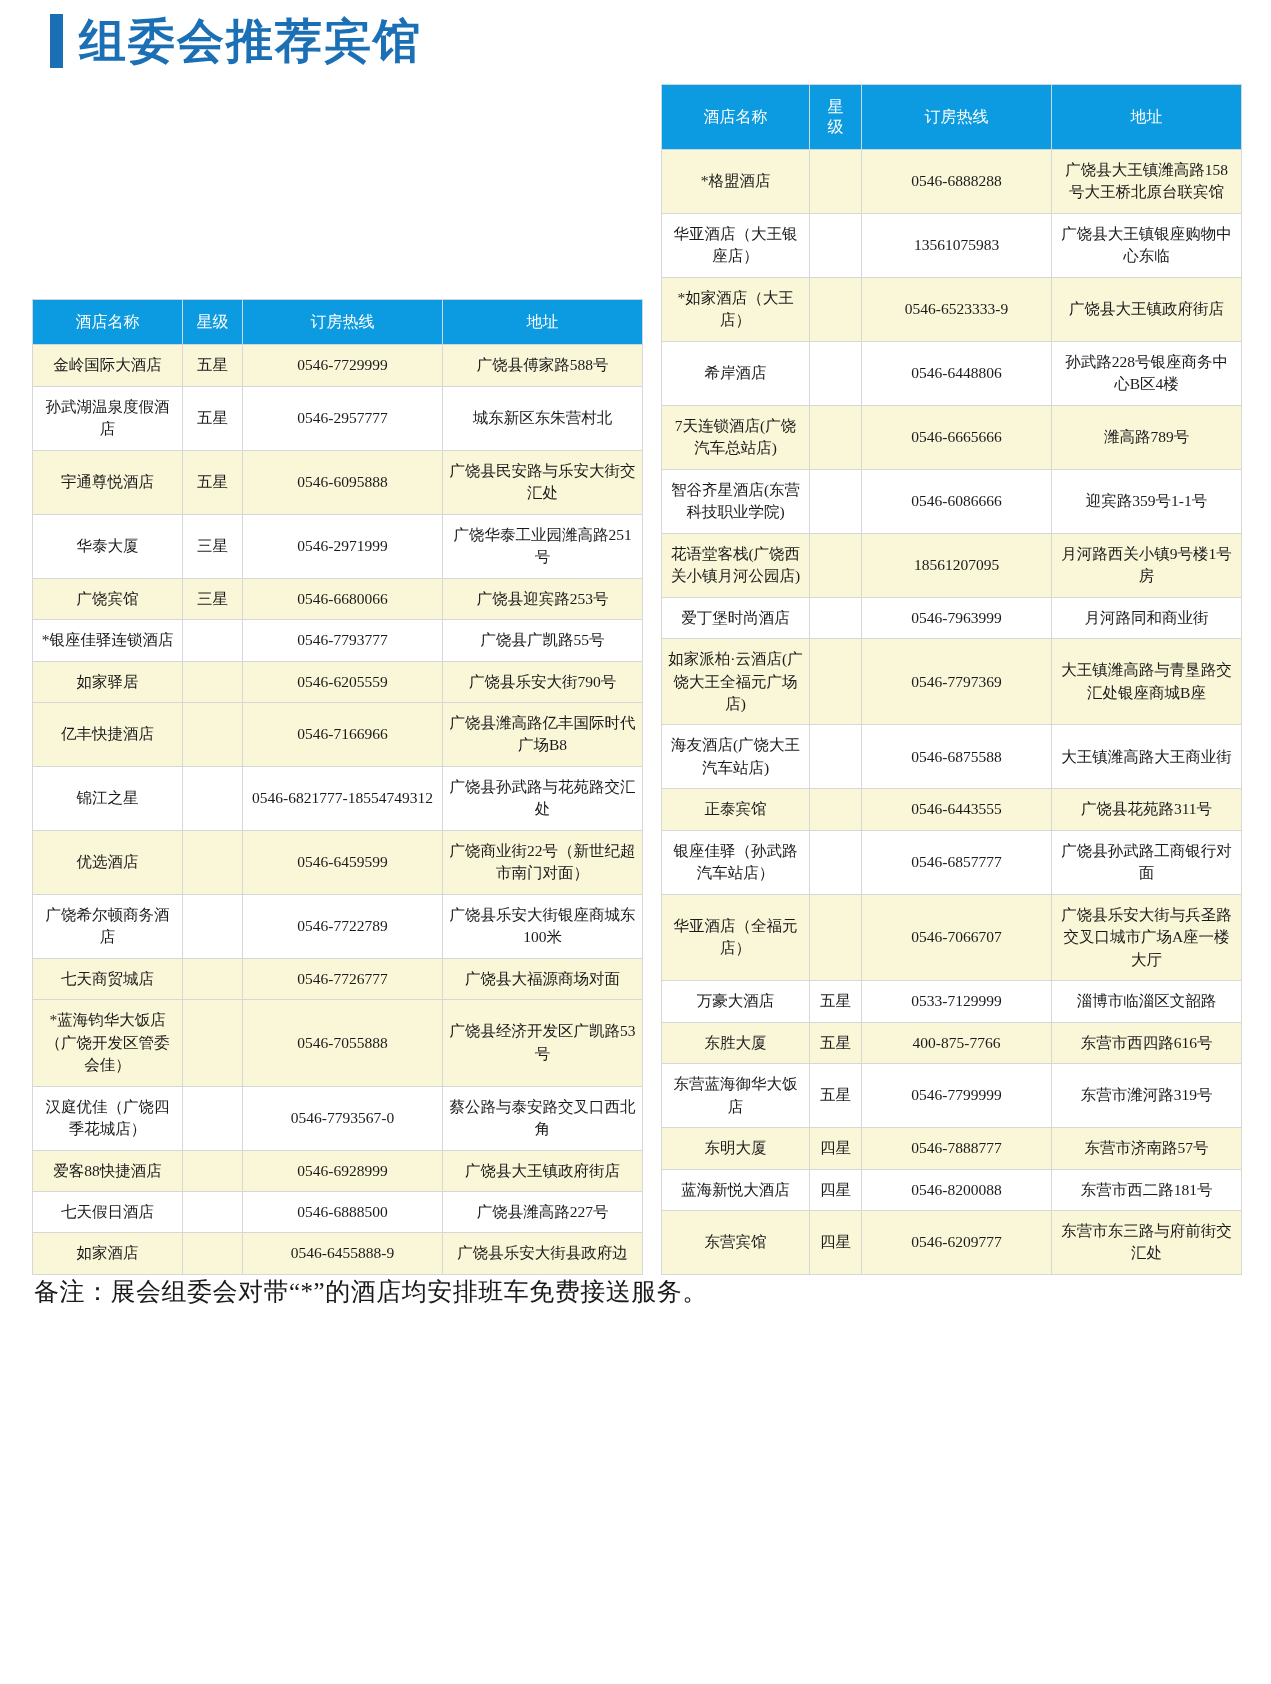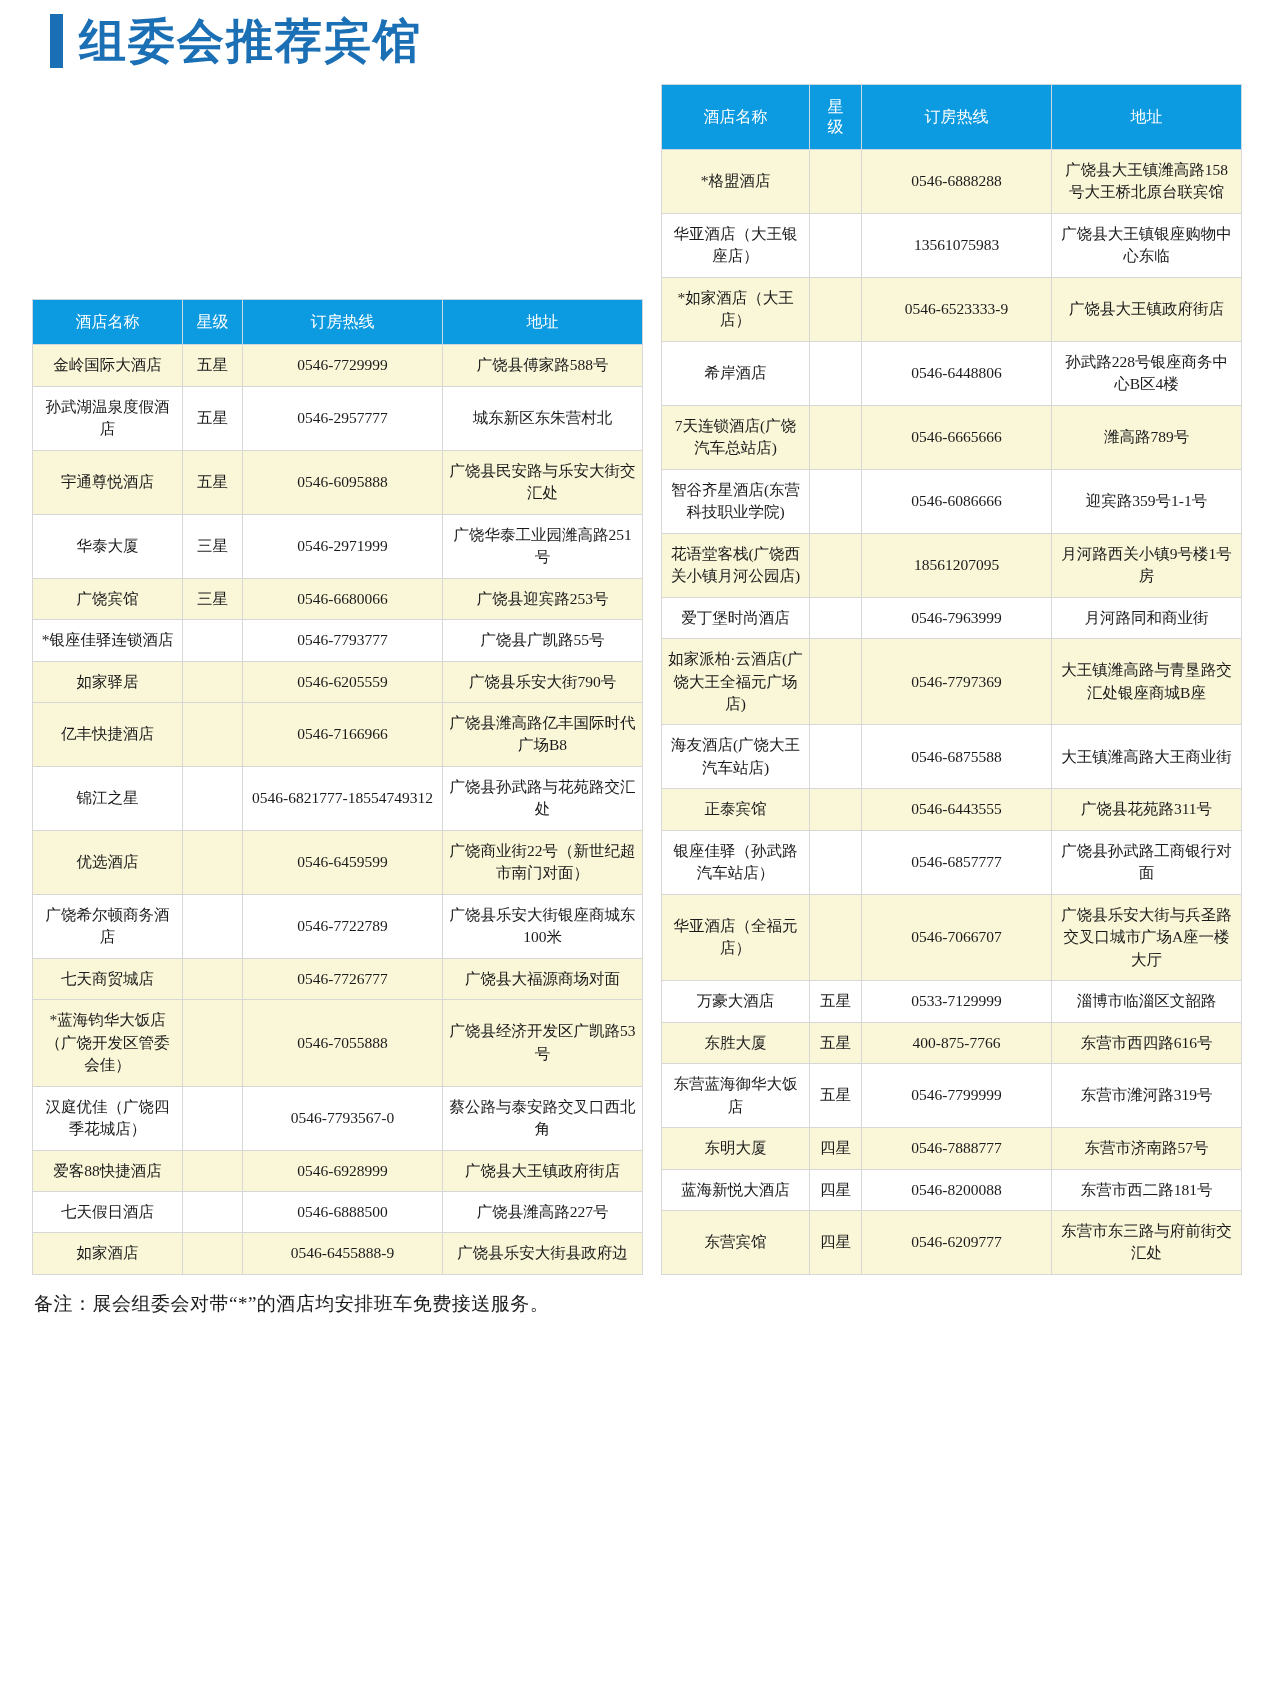--- a/index.html
+++ b/index.html
@@ -86,23 +86,23 @@
   .phone-col { width: 200px; }
   .addr-col { width: 200px; }
   .name-col { width: 150px; }
   
   .r .name-col { width: 148px; }
   .r .star-col { width: 52px; }
   .r .phone-col { width: 190px; }
   .r .addr-col { width: 190px; }
 
   .note {
-    margin-top: 16px;
+    margin-top: 0;
     margin-left: 2px;
-    font-size: 19px;
+    font-size: 25px;
     letter-spacing: 0.5px;
   }
 </style>
 </head>
 <body>
 
 <div class="page">
 
   <div class="header">
     <div class="header-bar"></div>

